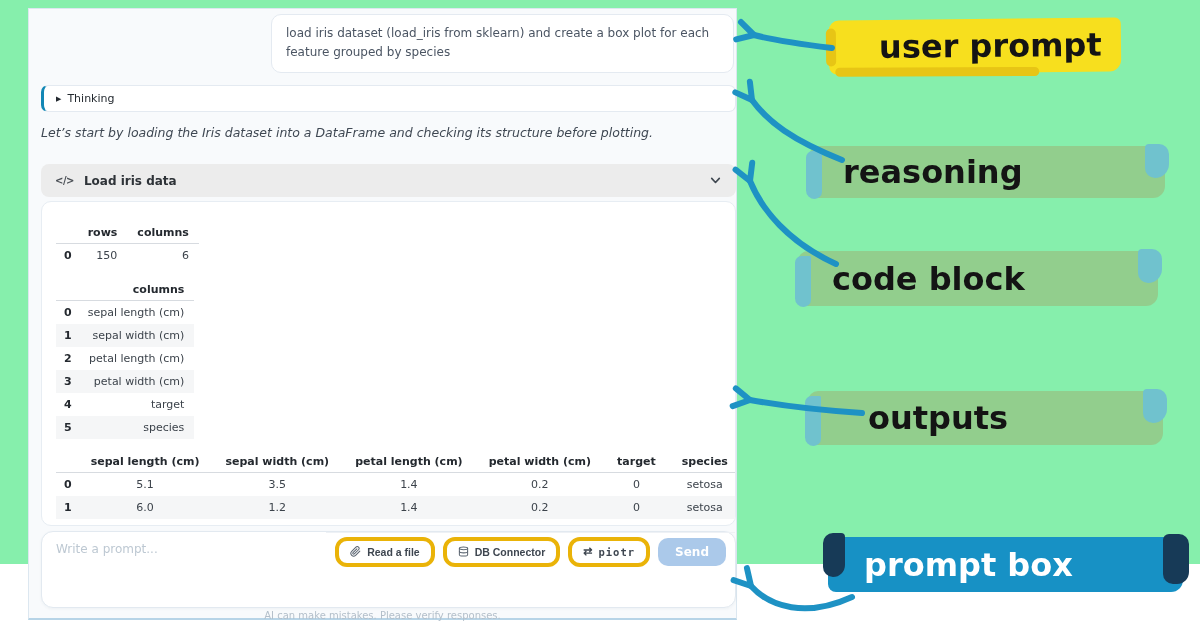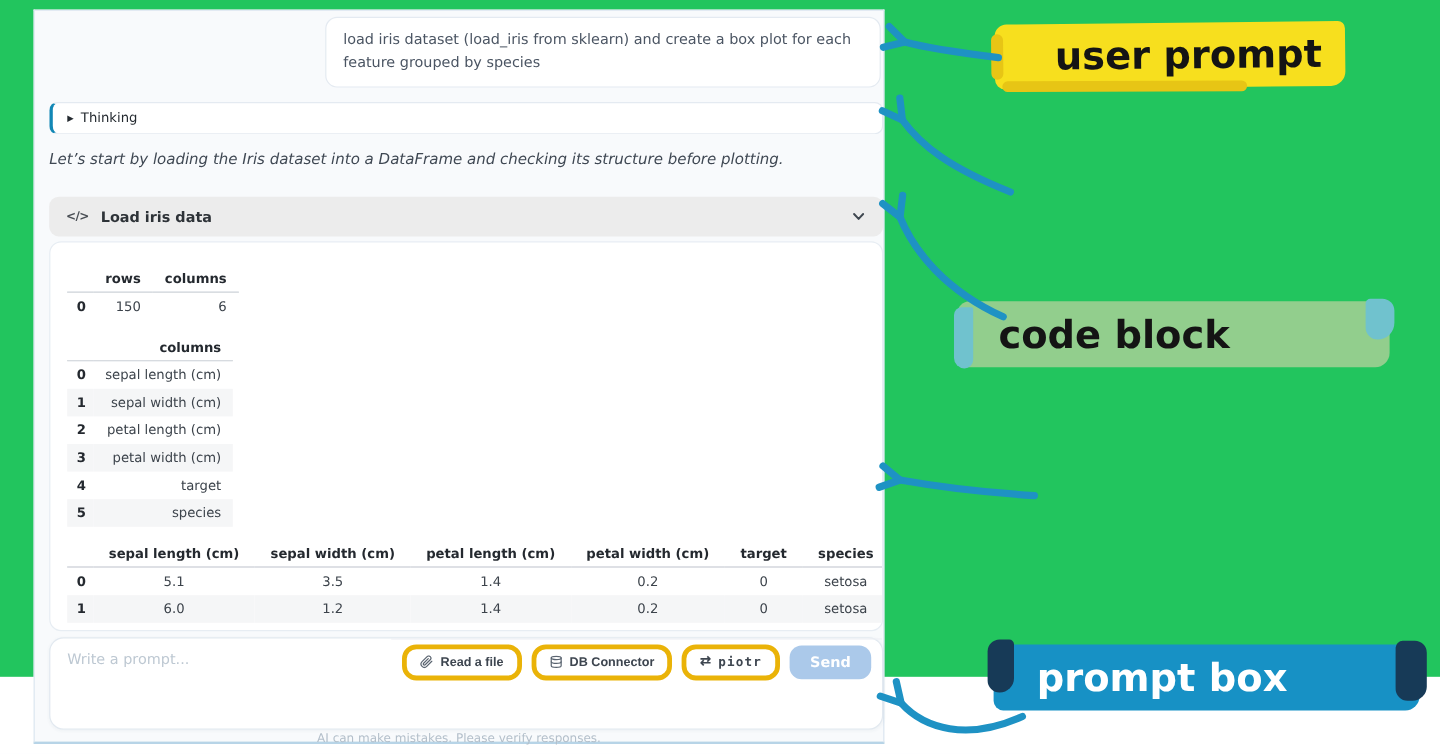--- a/index.html
+++ b/index.html
@@ -1,18 +1,18 @@
 <!DOCTYPE html>
 <html><head>
 <meta charset="utf-8">
 <style>
   * { margin:0; padding:0; box-sizing:border-box; }
   html,body { width:1200px; height:628px; background:#ffffff; overflow:hidden;
               font-family:"DejaVu Sans","Liberation Sans",sans-serif; }
-  .stage { position:relative; width:1200px; height:564px; background:#22c55e; }
+  .stage { position:relative; width:1200px; height:564px; background:#86efac; }
 
   
   .panel { position:absolute; left:28px; top:8px; width:709px; height:612px;
            background:#F8FAFC; border:1px solid #DCE7F0; border-bottom:2px solid #B7D4E7; }
 
   .bubble { position:absolute; left:242px; top:5px; width:463px; min-height:56px;
             background:#ffffff; border:1px solid #E4EAF1; border-radius:10px;
             padding:9px 14px; font-size:12px; line-height:1.62; color:#4B5563; }
 
   .thinking { position:absolute; left:12px; top:76px; width:695px; height:27px;
@@ -247,25 +247,31 @@
       </div>
     </div>
 
     <div class="disclaimer">AI can make mistakes. Please verify responses.</div>
   </div>
 
   <div class="hl hl-yellow" style="left:829px; top:19px; width:292px; height:54px; padding-left:50px;">
     <span class="lbl">user prompt</span>
   </div>
 
+  <div class="hl hl-green" style="left:809px; top:146px; width:356px; height:52px; padding-left:34px;">
+    <span class="lbl">reasoning</span>
+  </div>
 
   <div class="hl hl-green" style="left:798px; top:251px; width:360px; height:55px; padding-left:34px;">
     <span class="lbl">code block</span>
   </div>
 
+  <div class="hl hl-green" style="left:808px; top:391px; width:355px; height:54px; padding-left:60px;">
+    <span class="lbl">outputs</span>
+  </div>
 
   <div class="hl hl-blue" style="left:828px; top:537px; width:355px; height:55px; padding-left:36px;">
     <span class="lbl">prompt box</span>
   </div>
 
   <svg class="arrows">
     <defs>
       <marker id="head" markerUnits="userSpaceOnUse" markerWidth="26" markerHeight="26" viewBox="0 0 26 26" refX="5" refY="13" orient="auto">
         <path d="M21 4 L5 13 L21 22" fill="none" stroke="#1E92C4" stroke-width="6" stroke-linecap="round" stroke-linejoin="round"></path>
       </marker>

